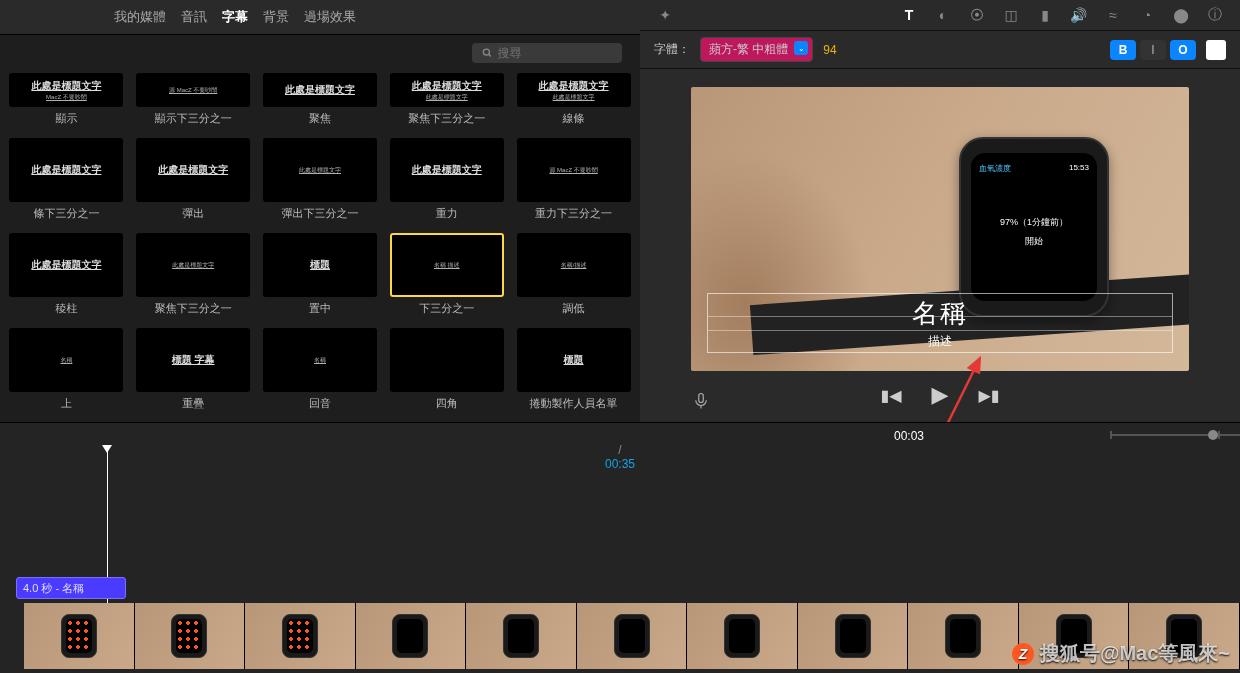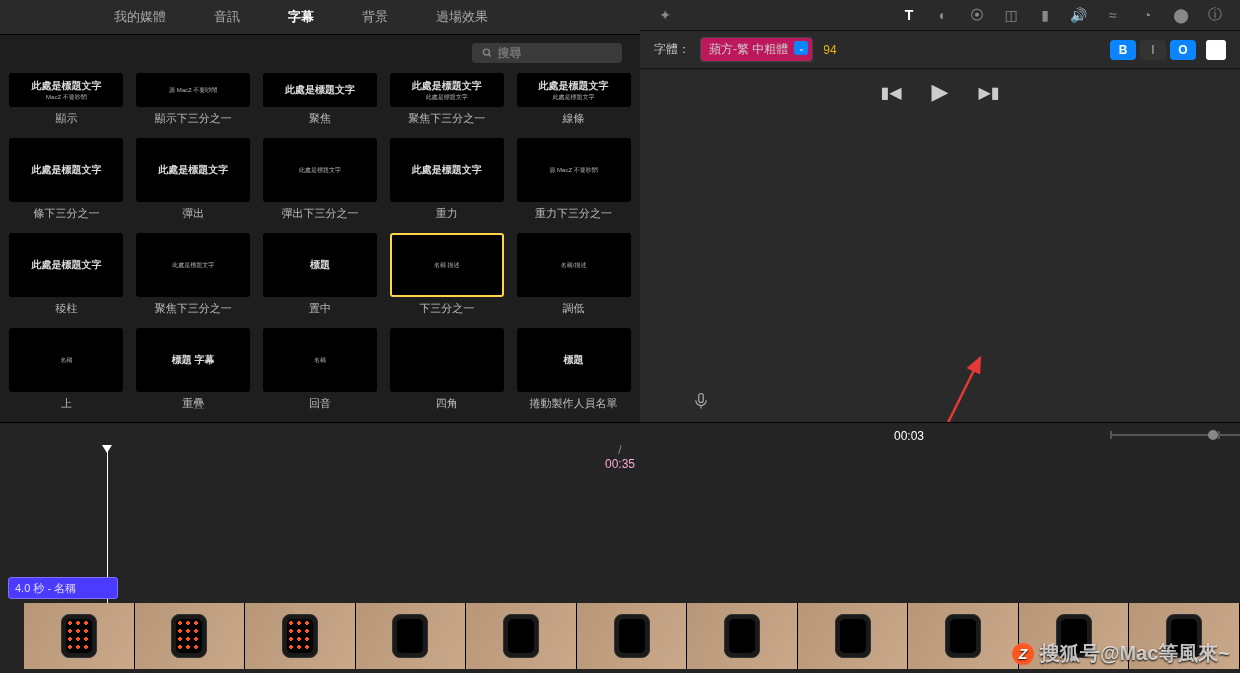--- a/index.html
+++ b/index.html
@@ -1,28 +1,28 @@
 <!DOCTYPE html>
 <html><head>
 <meta charset="utf-8">
 <style>
 * { margin: 0; padding: 0; box-sizing: border-box; font-family: -apple-system, "PingFang TC", "Helvetica Neue", sans-serif; }
 body { background: #1e1e1e; width: 1240px; height: 673px; overflow: hidden; color: #ccc; position: relative; }
 .top-row { display: flex; height: 422px; }
 .browser-panel { width: 640px; background: #1e1e1e; display: flex; flex-direction: column; }
-.tabs { display: flex; gap: 40px; padding: 6px 10px 6px 110px; font-size: 13px; color: #aaa; background: #2a2a2a; border-bottom: 1px solid #000; }
+.tabs { display: flex; gap: 7px; padding: 6px 10px 6px 110px; font-size: 13px; color: #aaa; background: #2a2a2a; border-bottom: 1px solid #000; }
 .tabs .tab { cursor: pointer; padding: 2px 4px; }
 .tabs .tab.active { color: #fff; font-weight: 600; }
 .search-row { display: flex; justify-content: flex-end; padding: 8px 18px 10px; }
 .search { display: flex; align-items: center; background: #3a3a3a; border-radius: 4px; padding: 3px 10px; width: 150px; }
-.search input { background: transparent; border: none; color: #ccc; font-size: 12px; width: 100%; outline: none; font-weight: bold; }
+.search input { background: transparent; border: none; color: #ccc; font-size: 12px; width: 100%; outline: none; }
 .search svg { width: 12px; height: 12px; margin-right: 5px; }
 .grid { display: grid; grid-template-columns: repeat(5, 1fr); gap: 6px 6px; padding: 0 6px; overflow: hidden; }
 .cell { display: flex; flex-direction: column; align-items: center; }
-.thumb { width: 114px; height: 64px; background: #000; border-radius: 3px; display: flex; flex-direction: column; align-items: center; justify-content: center; font-size: 8px; color: #ddd; text-align: center; cursor: pointer; }
+.thumb { width: 114px; height: 64px; background: #000; border-radius: 3px; display: flex; flex-direction: column; align-items: center; justify-content: center; font-size: 8px; color: #ddd; text-align: center; cursor: pointer; text-decoration: underline; }
 .thumb.selected { outline: 2px solid #ffd54a; outline-offset: -2px; }
 .grid .cell:nth-child(-n+5) .thumb { height: 34px; }
 .thumb .big { font-size: 10px; font-weight: 600; }
 .thumb .tiny { font-size: 6px; opacity: .8; }
 .caption { font-size: 11px; color: #bbb; margin: 4px 0 6px; }
 .preview-panel { flex: 1; background: #2a2a2a; display: flex; flex-direction: column; }
 .tool-row { display: flex; gap: 16px; padding: 6px 16px; align-items: center; justify-content: center; background: #2a2a2a; border-bottom: 1px solid #111; }
 .tool-row .ti { width: 18px; height: 18px; display: flex; align-items: center; justify-content: center; color: #888; cursor: pointer; font-size: 14px; }
 .tool-row .ti.active { color: #fff; }
 .font-row { display: flex; align-items: center; gap: 10px; padding: 6px 14px; font-size: 12px; background: #2a2a2a; border-bottom: 1px solid #111; }
@@ -49,28 +49,28 @@
 .title-box .hl1 { top: 38%; } .title-box .hl2 { top: 62%; }
 .play-controls { display: flex; gap: 30px; justify-content: center; align-items: center; padding: 10px 0 14px; }
 .play-controls .pc { color: #ccc; cursor: pointer; font-size: 16px; }
 .mic { position: absolute; left: 692px; top: 390px; color: #888; cursor: pointer; }
 .mic svg { width: 18px; height: 22px; }
 .arrow-svg { position: absolute; left: 870px; top: 350px; pointer-events: none; }
 .annotation { position: absolute; left: 786px; top: 538px; font-size: 24px; color: #222; background: transparent; }
 .timeline-area { height: 251px; background: #242424; border-top: 1px solid #000; position: relative; }
 .time-bar { display: flex; align-items: center; padding: 6px 20px; font-size: 12px; color: #888; flex-direction: column; }
 .time-bar .tcur { color: #fff; margin-left: 578px; }
-.time-bar .ttot { color: #f9a8d4; }
+.time-bar .ttot { color: #0ea5e9; }
 .zoom { position: absolute; right: 20px; top: 6px; width: 110px; height: 12px; display: flex; align-items: center; }
 .zoom .track { flex: 1; height: 2px; background: #555; }
 .zoom .knob { width: 10px; height: 10px; background: #888; border-radius: 50%; margin-left: -40px; }
 .zoom .tk { width: 2px; height: 8px; background: #555; }
 .playhead { position: absolute; left: 107px; top: 28px; width: 1px; height: 180px; background: #fff; }
 .playhead::before { content: ""; position: absolute; top: -6px; left: -5px; width: 0; height: 0; border-left: 5px solid transparent; border-right: 5px solid transparent; border-top: 8px solid #fff; }
-.title-clip { position: absolute; left: 8px; top: 154px; width: 110px; height: 22px; background: #4a3bff; border: 1px solid #7a6fff; border-radius: 3px; font-size: 11px; color: #e0dcff; padding: 3px 6px; cursor: pointer; }
+.title-clip { position: absolute; left: 16px; top: 154px; width: 110px; height: 22px; background: #4a3bff; border: 1px solid #7a6fff; border-radius: 3px; font-size: 11px; color: #e0dcff; padding: 3px 6px; cursor: pointer; }
 .clip-track { position: absolute; left: 24px; right: 0; top: 180px; height: 66px; display: flex; }
 .clip { width: 116px; height: 66px; background: linear-gradient(120deg, #b89778, #c9a98a); border-right: 1px solid #000; position: relative; cursor: pointer; }
 .clip .mini-watch { position: absolute; left: 50%; top: 50%; width: 36px; height: 44px; background: #1a1a1a; border-radius: 8px; transform: translate(-50%, -50%); border: 1px solid #333; }
 .clip .mini-watch .mf { position: absolute; inset: 4px; background: #000; border-radius: 5px; }
 .watermark { position: absolute; right: 10px; bottom: 6px; color: rgba(255,255,255,.75); font-size: 20px; font-weight: 600; text-shadow: 0 1px 2px #000; display: flex; align-items: center; gap: 6px; }
 .watermark .z { background: #ff5722; color: #fff; width: 22px; height: 22px; border-radius: 50%; display: flex; align-items: center; justify-content: center; font-size: 14px; font-style: italic; font-weight: 700; }
 </style>
 </head>
 <body>
 
@@ -241,20 +241,42 @@
         <span class="chev">⌄</span>
       </div>
       <span class="sz">94</span>
       <div class="btn-group">
         <div class="btn-b">B</div>
         <div class="btn-b dim">I</div>
         <div class="btn-b">O</div>
       </div>
       <div class="swatch"></div>
     </div>
+    <div class="viewer">
+      <div class="video-frame">
+        <div class="hand-shade"></div>
+        <div class="watch-strap"></div>
+        <div class="watch">
+          <div class="watch-face">
+            <div class="r1">
+                <span>血氧濃度</span>
+                <span style="color:#fff">15:53</span>
+              </div>
+            <div class="r2">97%（1分鐘前）</div>
+            <div class="r3">開始</div>
+          </div>
+        </div>
+        <div class="title-box">
+          <div class="hline hl1"></div>
+            <div class="hline hl2"></div>
+          <div class="t1">名稱</div>
+          <div class="t2">描述</div>
+        </div>
+      </div>
+    </div>
     <div class="play-controls">
       <span class="pc">▮◀</span>
       <span class="pc" style="font-size:22px">▶</span>
       <span class="pc">▶▮</span>
     </div>
   </div>
 </div>
 
 <div class="mic">
   <svg viewBox="0 0 24 24" fill="none" stroke="#aaa" stroke-width="1.6">

